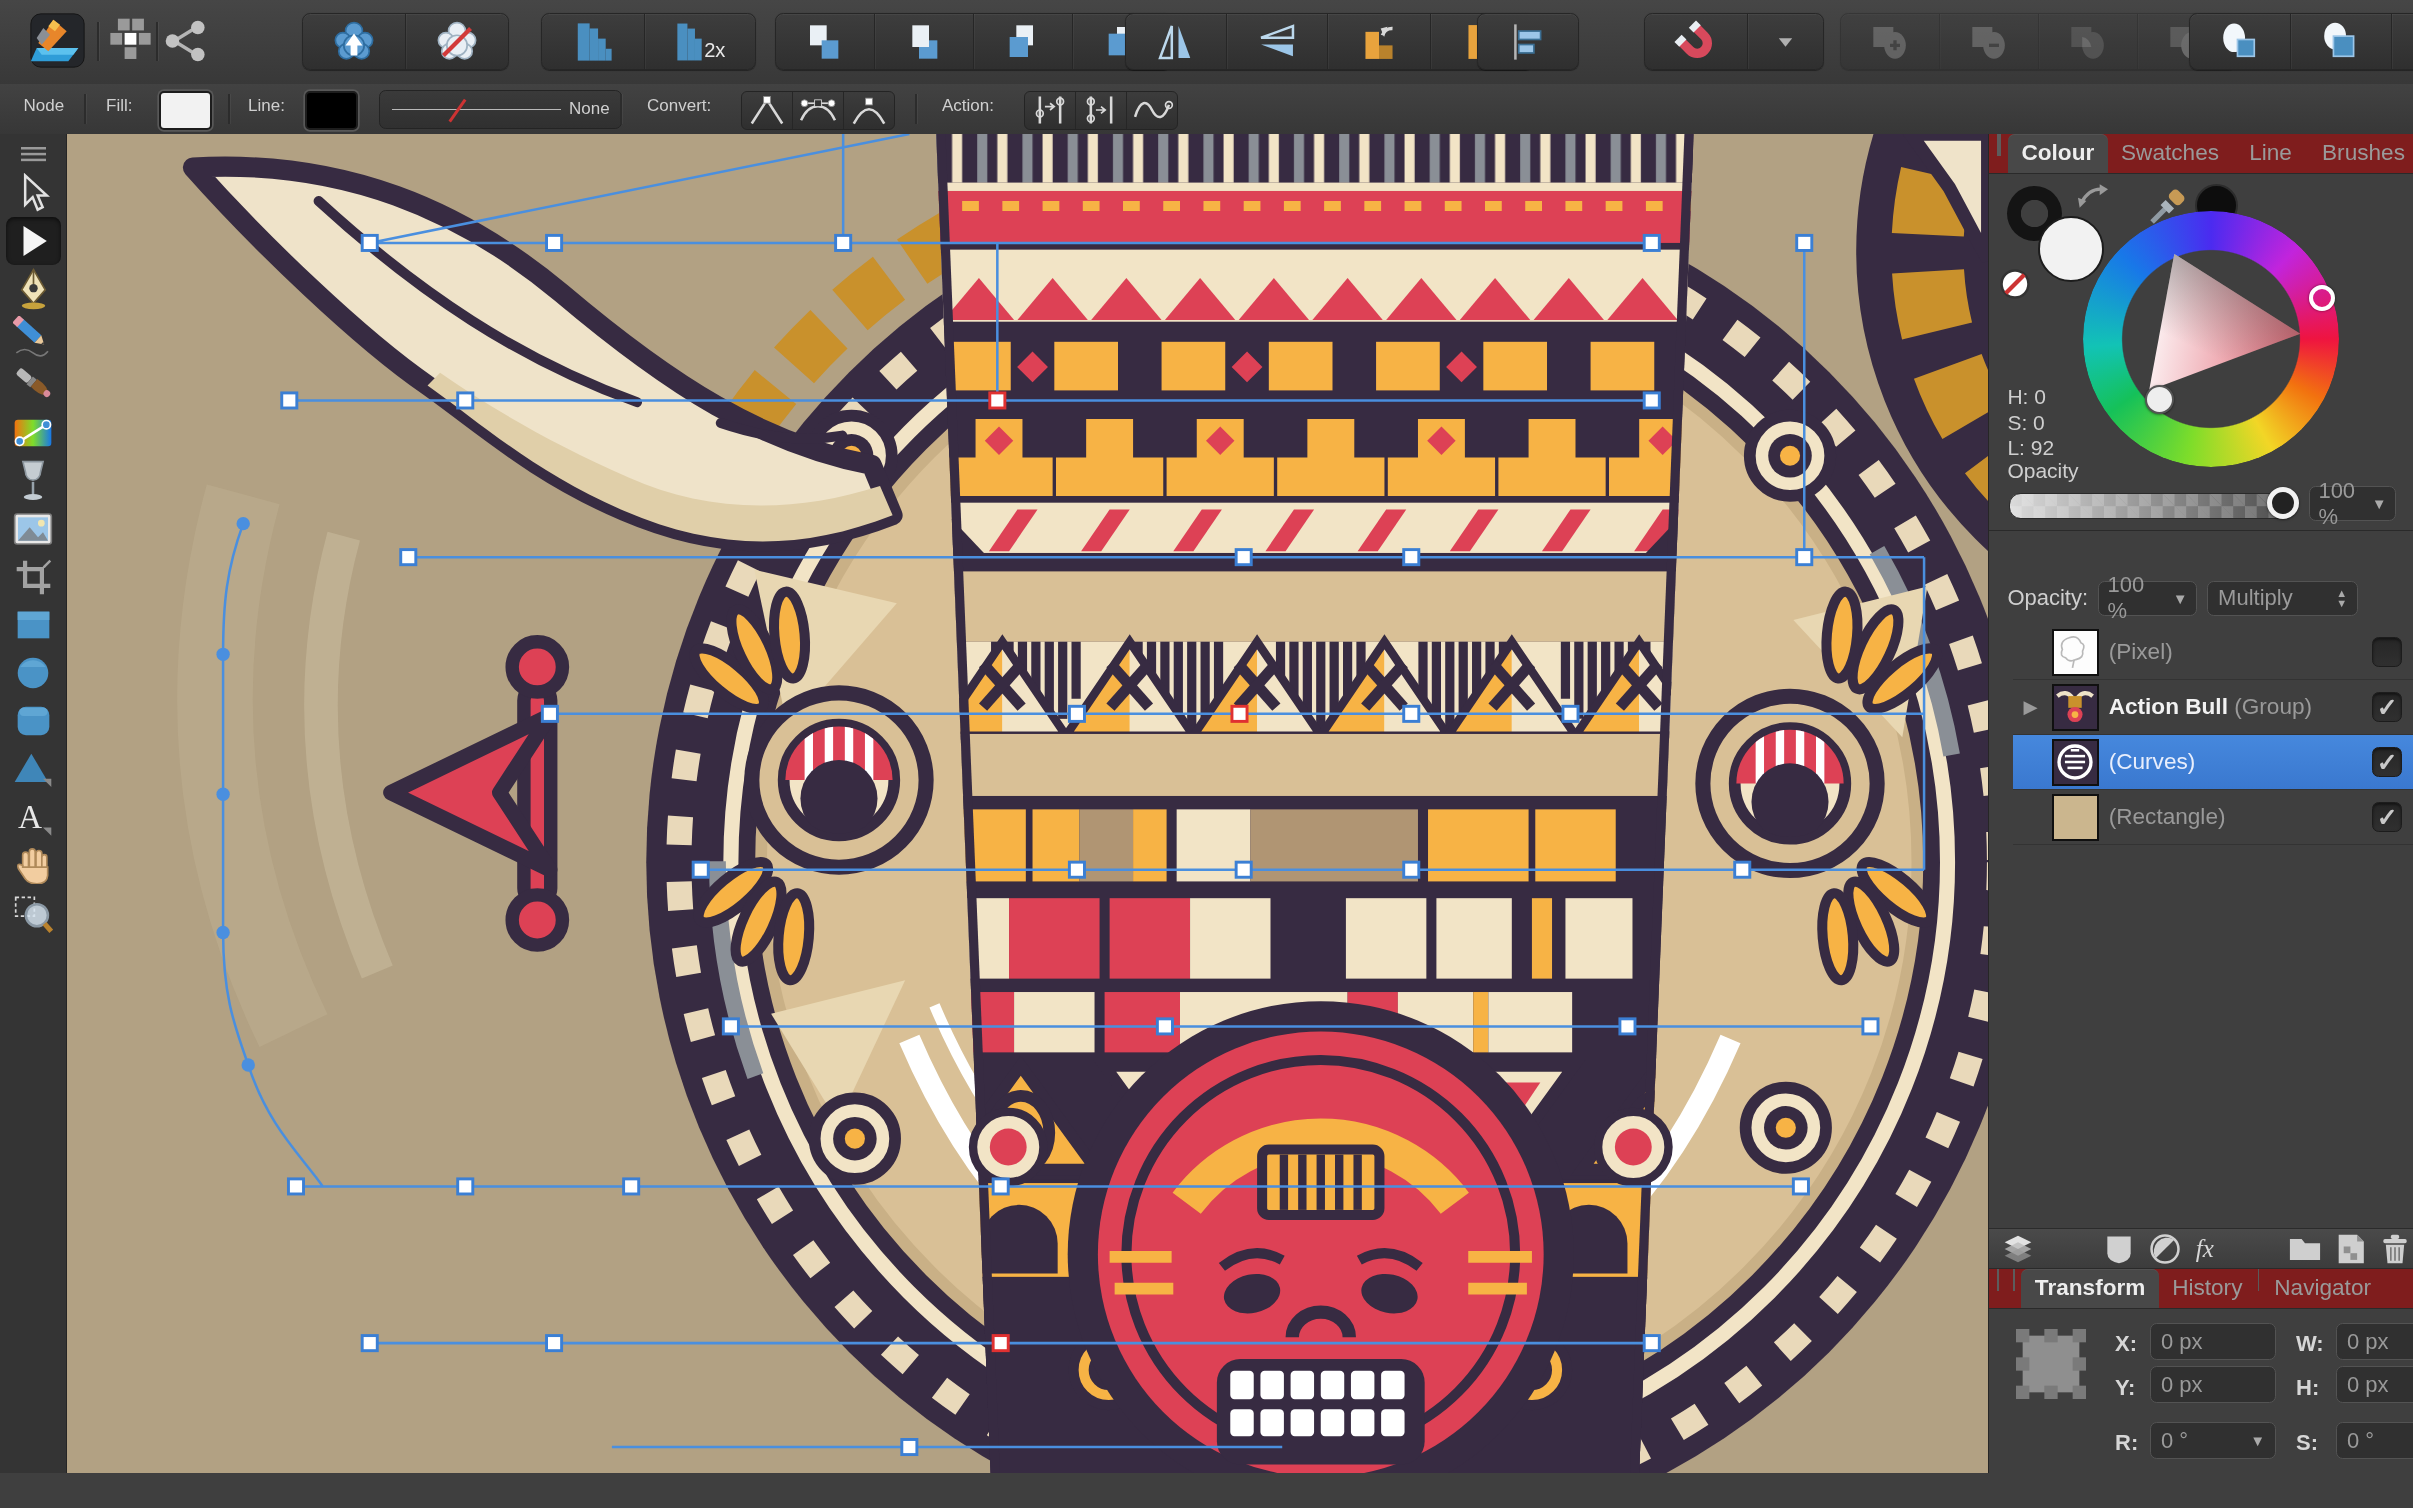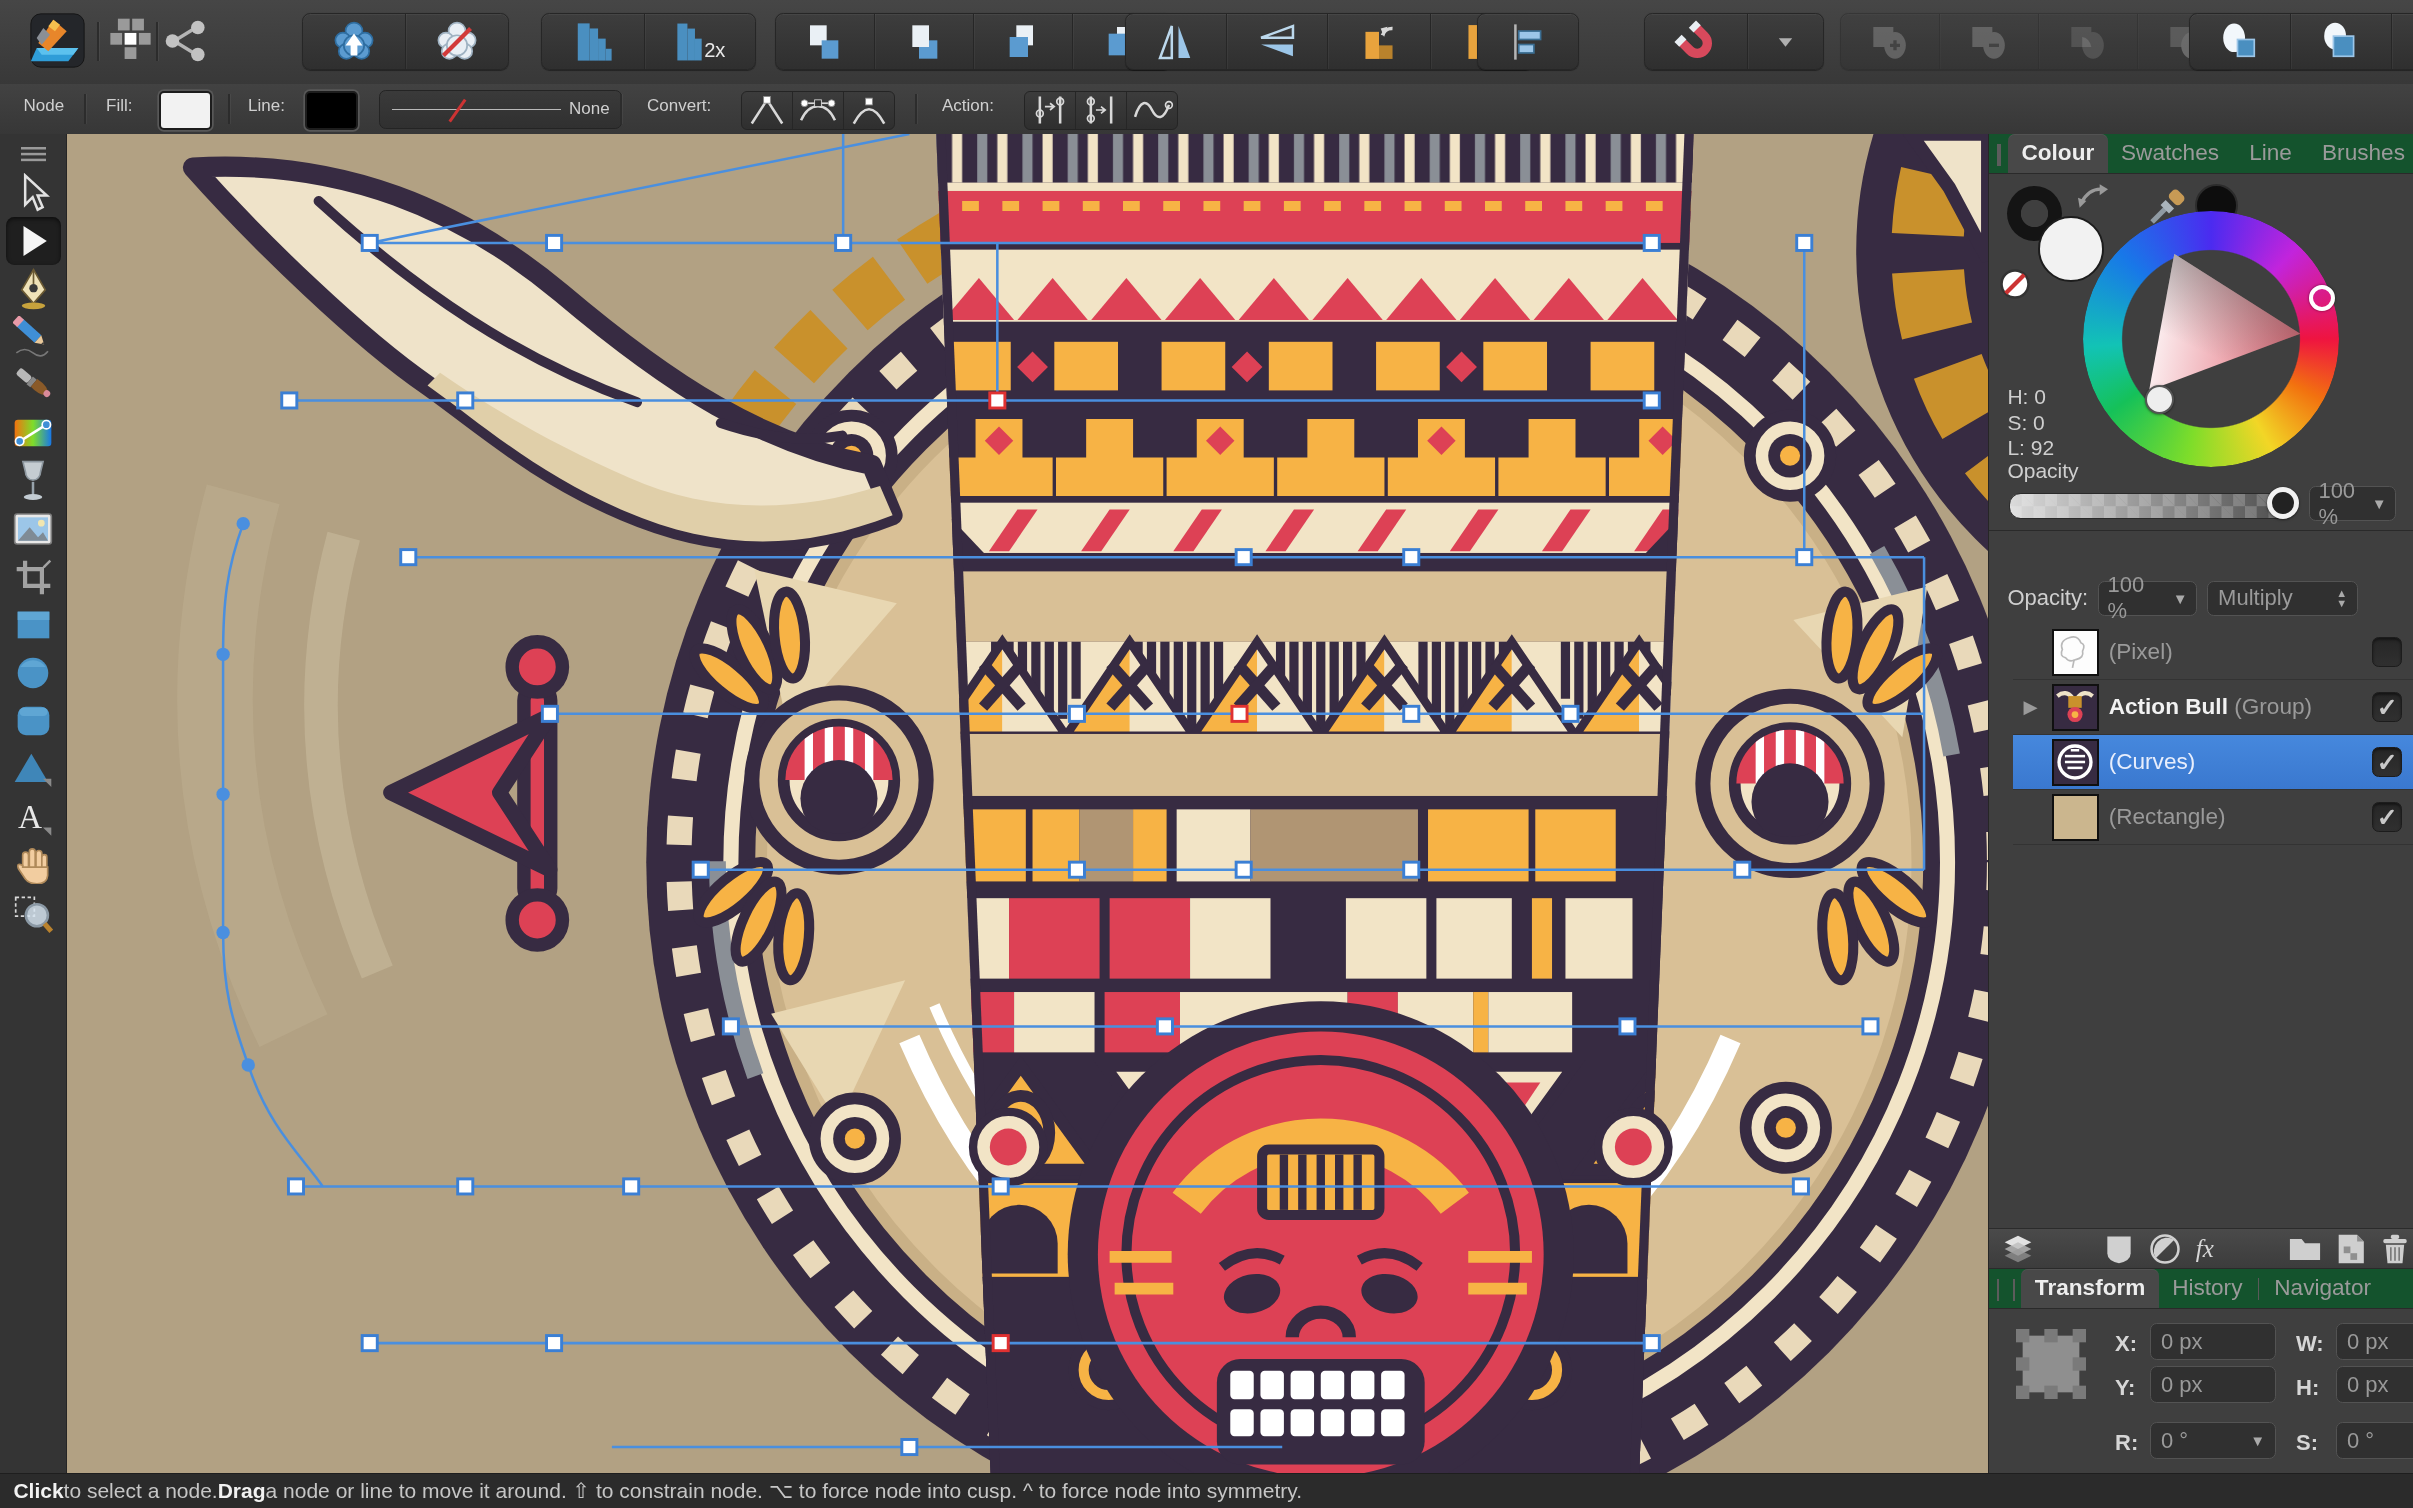--- a/index.html
+++ b/index.html
@@ -25,21 +25,21 @@
   .cbtn + .cbtn{border-left:0.8px solid #262626;}
   
   .tools{position:absolute;left:0;top:134px;width:67px;height:1339px;background:#343434;border-right:1.7px solid #252525;display:flex;flex-direction:column;align-items:center;padding-top:6.7px;box-sizing:border-box;}
   .tool{width:55px;height:48px;display:flex;align-items:center;justify-content:center;flex:0 0 auto;}
   .tool.active{background:#1f1f1f;border-radius:8.4px;box-shadow:inset 0 1.7px 4.2px rgba(0,0,0,.6);}
   
   .canvas{position:absolute;left:67px;top:134px;width:1921px;height:1339px;background:#b2a183;overflow:hidden;}
   
   .rpanel{position:absolute;left:1988px;top:134px;width:426px;height:1339px;background:#3f3f3f;border-left:1.7px solid #262626;box-sizing:border-box;}
   .sect{position:relative;overflow:hidden;}
-  .phead{height:40px;background:#14532d;border-bottom:1.7px solid #2a2a2a;display:flex;align-items:flex-end;padding-left:8.4px;box-sizing:border-box;}
+  .phead{height:40px;background:#7f1d1d;border-bottom:1.7px solid #2a2a2a;display:flex;padding-left:8.4px;box-sizing:border-box;}
   .phandle{width:13.4px;height:22px;margin:0 6.7px 6.7px 0;border-left:2.5px solid #5c5c5c;border-right:2.5px solid #5c5c5c;}
   .ptab{font-size:22.6px;color:#9a9a9a;padding:5.9px 13.4px 7.5px;white-space:nowrap;}
   .ptab.active{background:#484848;color:#ededed;font-weight:bold;border-radius:6.7px 6.7px 0 0;box-shadow:inset 0 0.8px 0 rgba(255,255,255,.08);}
   .tsep{width:1.7px;height:22px;background:#5a5a5a;margin:0 1.7px 8.4px;}
   .darkfield{background:#303030;border:1.7px solid #535353;border-radius:6.7px;color:#9a9a9a;font-size:22px;display:flex;align-items:center;box-sizing:border-box;}
   .dd-arrow{margin-left:auto;color:#aaa;font-size:15px;padding-left:8.4px;}
   
   .hslrow{position:absolute;left:18.4px;color:#cfcfcf;font-size:21px;}
   .opalabel{position:absolute;left:18.4px;top:325px;color:#cfcfcf;font-size:21px;}
   .oslider{position:absolute;left:20px;top:359px;width:282px;height:23.5px;border-radius:11.7px;border:1.7px solid #2a2a2a;
@@ -1115,21 +1115,15 @@
           <span>0 °</span>
           <span class="dd-arrow">▼</span>
         </div>
       <span class="tf-lbl" style="left:307px;top:161px">S:</span>
       <div class="darkfield tf-field" style="left:347px;top:153px;width:116px">
           <span>0 °</span>
         </div>
     </div>
   </div>
 
-  <div class="statusbar">
-    <b>Click</b>
-      <span> to select a node. </span>
-      <b>Drag</b>
-      <span> a node or line to move it around. ⇧ to constrain node. ⌥ to force node into cusp. ^ to force node into symmetry.</span>
-  </div>
 
 </div>
 
 
 </body></html>

